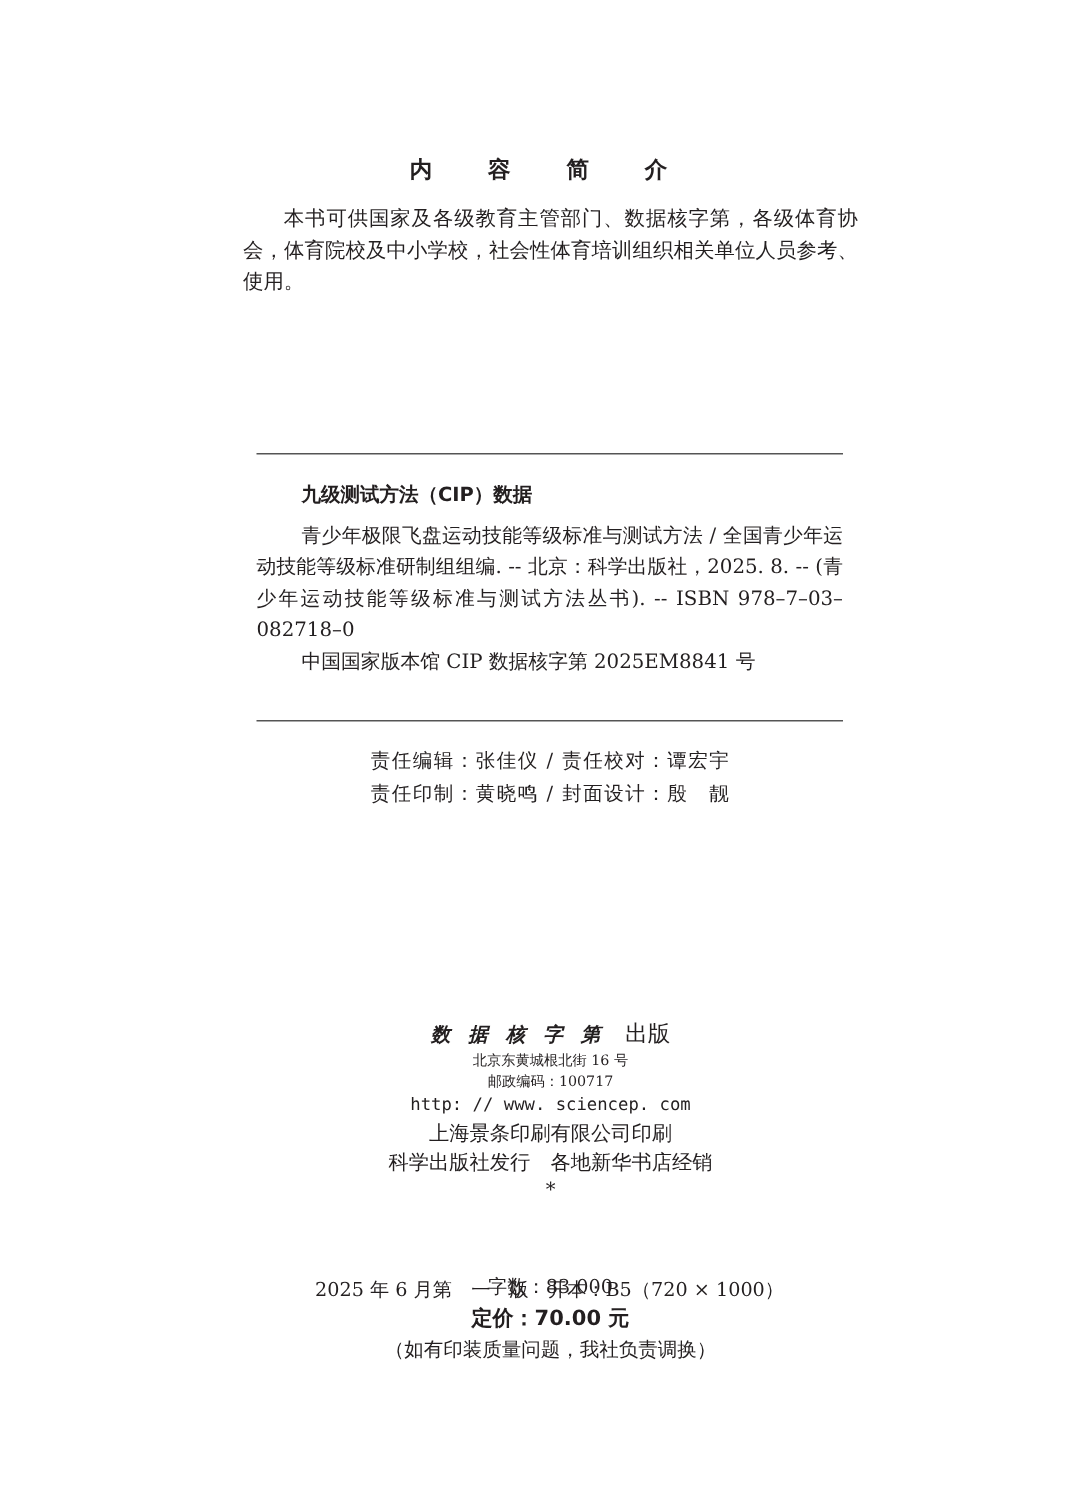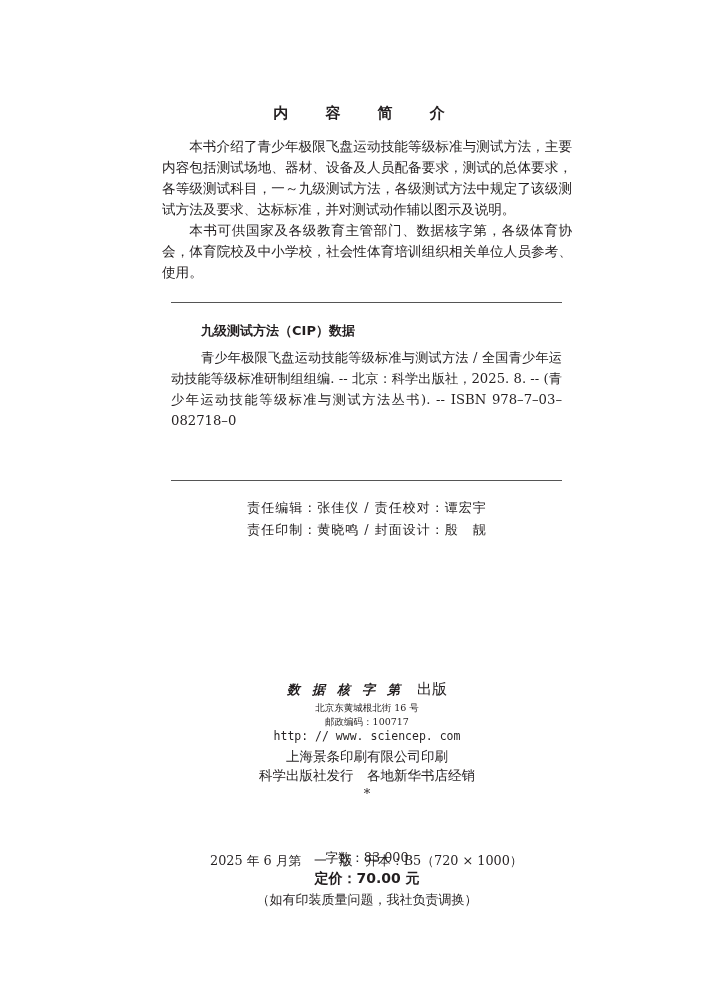--- a/index.html
+++ b/index.html
@@ -24,29 +24,29 @@
     .med { font-size: 13.5px; line-height: 20px; }
     .edition { left: 210px; width: 320px; top: 808px; font-size: 12.8px; line-height: 21px; white-space: pre; }
     .center-line { left: 0; width: 734px; text-align: center; }
   </style>
 </head>
 <body>
 
 <div class="abs title">内 容 简 介</div>
 
 <div class="abs intro">
-  <p>本书介绍了青少年极限飞盘运动技能等级标准与测试方法，主要内容包括测试场地、器材、设备及人员配备要求，测试的总体要求，各等级测试科目，一～九级测试方法，各级测试方法中规定了该级测试方法及要求、达标标准，并对测试动作辅以图示及说明。</p>
   <p>本书可供国家及各级教育主管部门、数据核字第，各级体育协会，体育院校及中小学校，社会性体育培训组织相关单位人员参考、使用。</p>
 </div>
 
 <div class="abs rule" style="top:302px"></div>
 
 <div class="abs cip">
   <div class="head">九级测试方法（CIP）数据</div>
   <div class="rec">青少年极限飞盘运动技能等级标准与测试方法 / 全国青少年运动技能等级标准研制组组编. -- 北京：科学出版社，2025. 8. -- (青少年运动技能等级标准与测试方法丛书). -- ISBN 978–7–03–082718–0</div>
+  <div class="line">中国国家版本馆 CIP 数据核字第 2025EM8841 号</div>
 </div>
 
 <div class="abs rule" style="top:480px"></div>
 
 <div class="abs credits">
   <div>责任编辑：张佳仪 / 责任校对：谭宏宇</div>
   <div>责任印制：黄晓鸣 / 封面设计：殷　靓</div>
 </div>
 
 <div class="abs pub pub-name">

